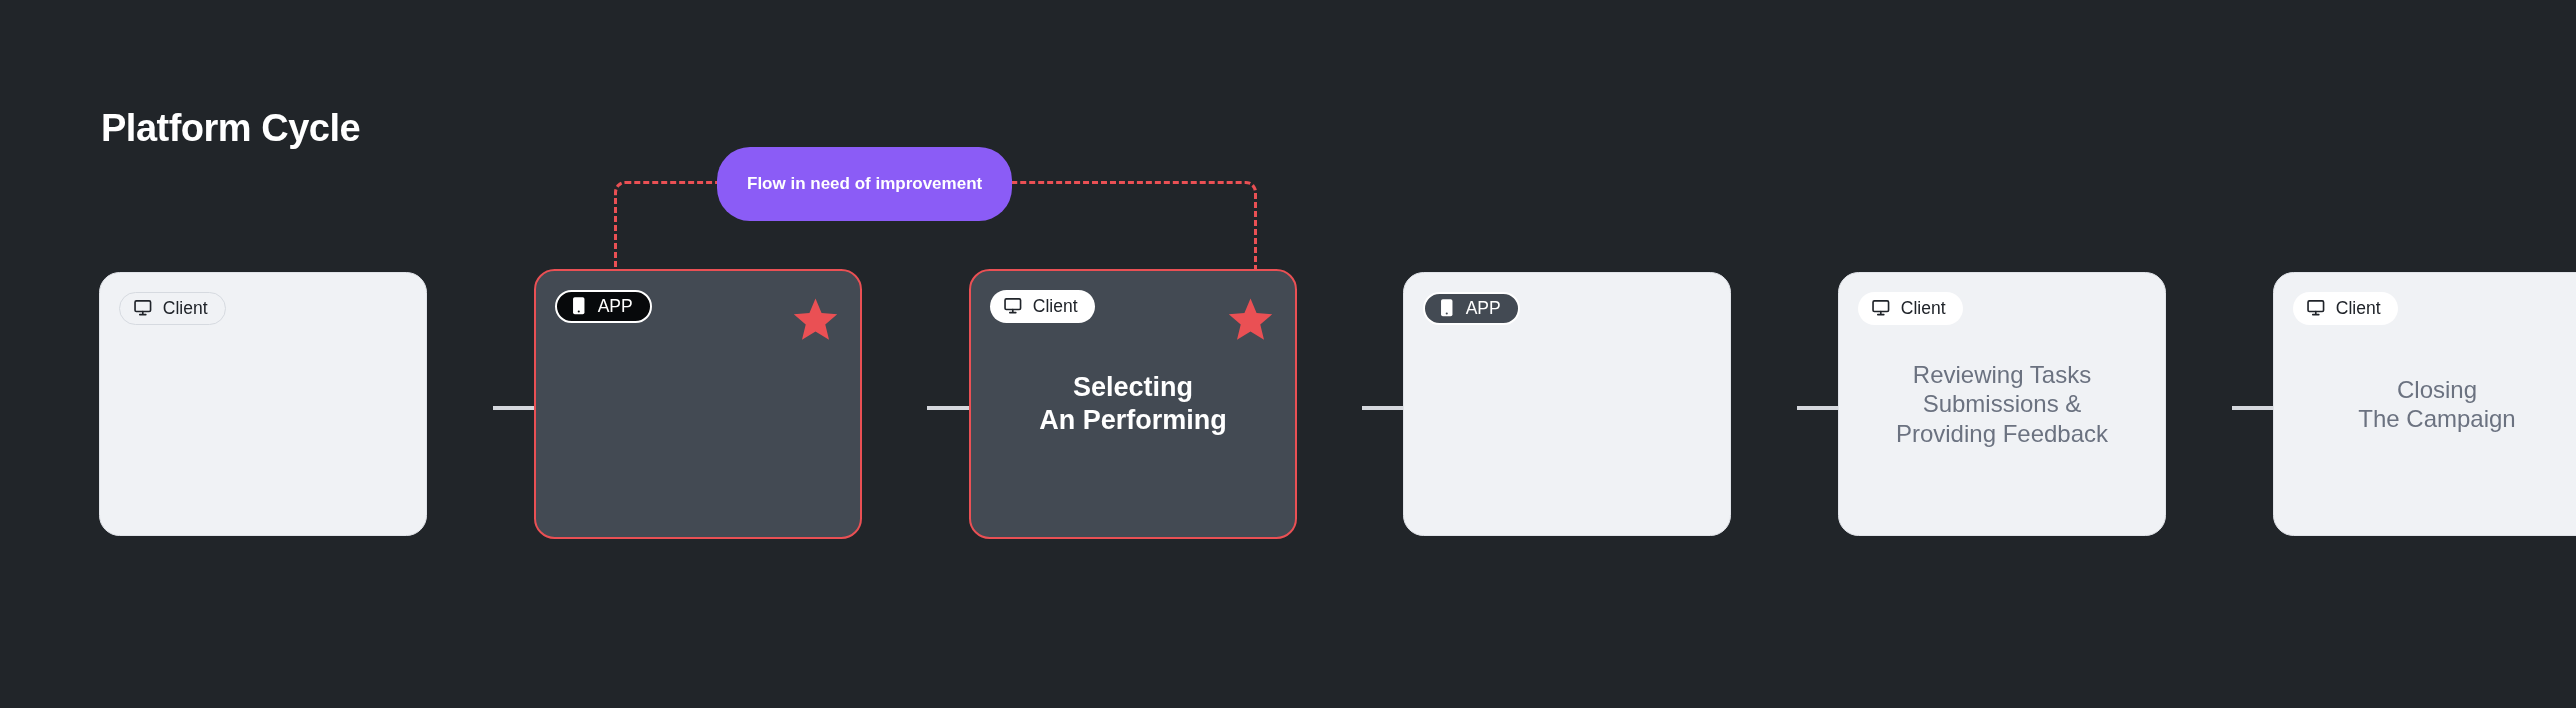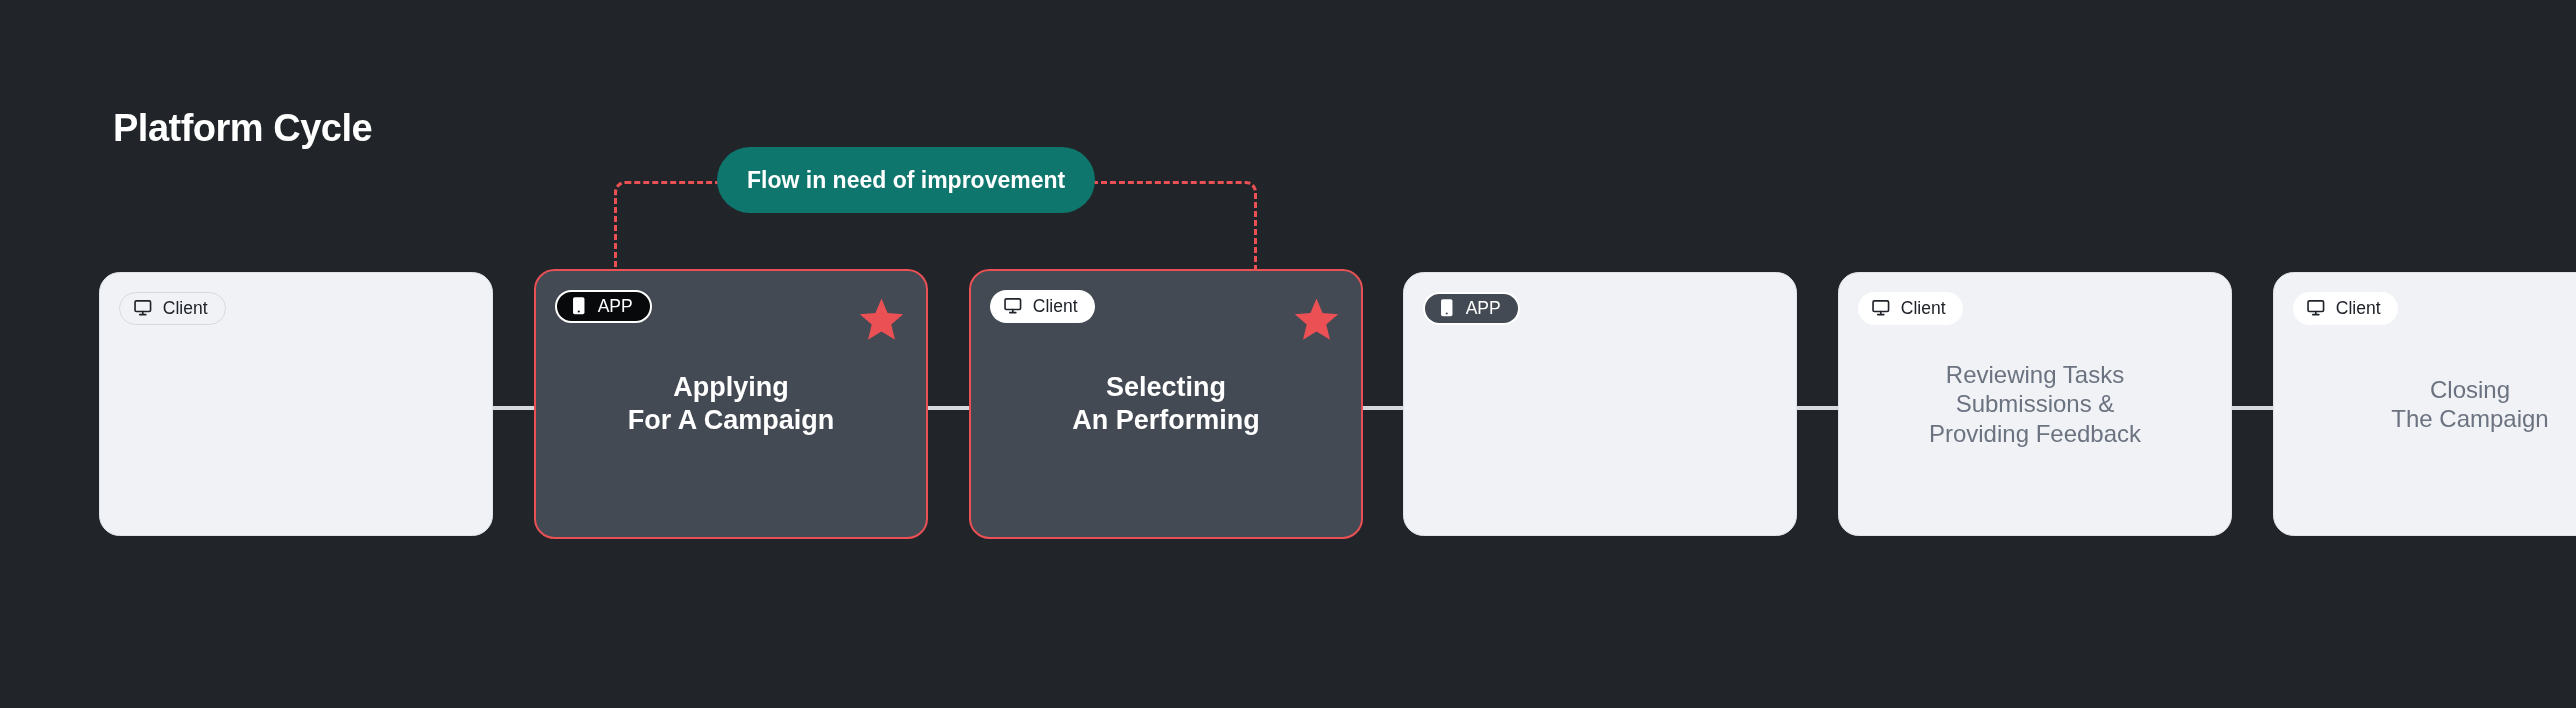--- a/index.html
+++ b/index.html
@@ -15,21 +15,21 @@
   #board {
     position: relative;
     width: 3186px;
     height: 709px;
     background: #212529;
   }
 
   
   #page-title {
     position: absolute;
-    left: 113px;
+    left: 101px;
     top: 107px;
     font-size: 38px;
     font-weight: 700;
     letter-spacing: -0.5px;
     color: #ffffff;
     white-space: nowrap;
   }
 
   
   #flow-bracket {
@@ -41,46 +41,46 @@
     border: 3.6px dashed #ea5054;
     border-bottom: none;
     border-top-left-radius: 11.3px;
     border-top-right-radius: 11.3px;
   }
 
   #flow-pill {
     position: absolute;
     left: 717px;
     top: 147px;
-    height: 66px;
+    height: 74px;
     padding: 0 30px;
     display: flex;
     align-items: center;
     justify-content: center;
-    background: #0f766e;
+    background: #8b5cf6;
     border-radius: 33px;
     color: #ffffff;
-    font-size: 23px;
+    font-size: 17px;
     font-weight: 700;
     white-space: nowrap;
   }
 
   
   .connector {
     position: absolute;
     top: 406px;
     height: 4.1px;
     background: #d5d8dd;
   }
 
   
   .card {
     position: absolute;
     top: 272px;
-    width: 394px;
+    width: 328px;
     height: 264px;
     border-radius: 20.6px;
     padding: 21px;
   }
 
   .card.light {
     background: #f0f2f5;
     border: 1.5px solid #e0e3e8;
   }
 
@@ -200,22 +200,20 @@
           <circle cx="9" cy="19" r="1.3" fill="#07090b"></circle>
         </svg>
       </span>
       <span>APP</span>
     </div>
     <div class="star">
       <svg width="47" height="45" viewBox="0 0 24 23" fill="none">
         <path d="M12 0.8l3.1 7.4 8 .6-6.1 5.2 1.9 7.8L12 17.6 5.1 21.8l1.9-7.8L0.9 8.8l8-.6L12 .8z" fill="#ea5054"></path>
       </svg>
     </div>
-    <div class="card-title strong">Applying
-For A Campaign</div>
   </div>
 
   <div class="card dark" style="left:969px;">
     <div class="badge client-solid">
       <span class="badge-icon">
         <svg width="19.6" height="19.6" viewBox="0 0 24 24" fill="none">
           <rect x="2.5" y="3.5" width="19" height="13" rx="1.6" stroke="#20242a" stroke-width="2"></rect>
           <path d="M12 16.5v3.6M8.3 20.4h7.4" stroke="#20242a" stroke-width="2" stroke-linecap="round"></path>
         </svg>
       </span>

